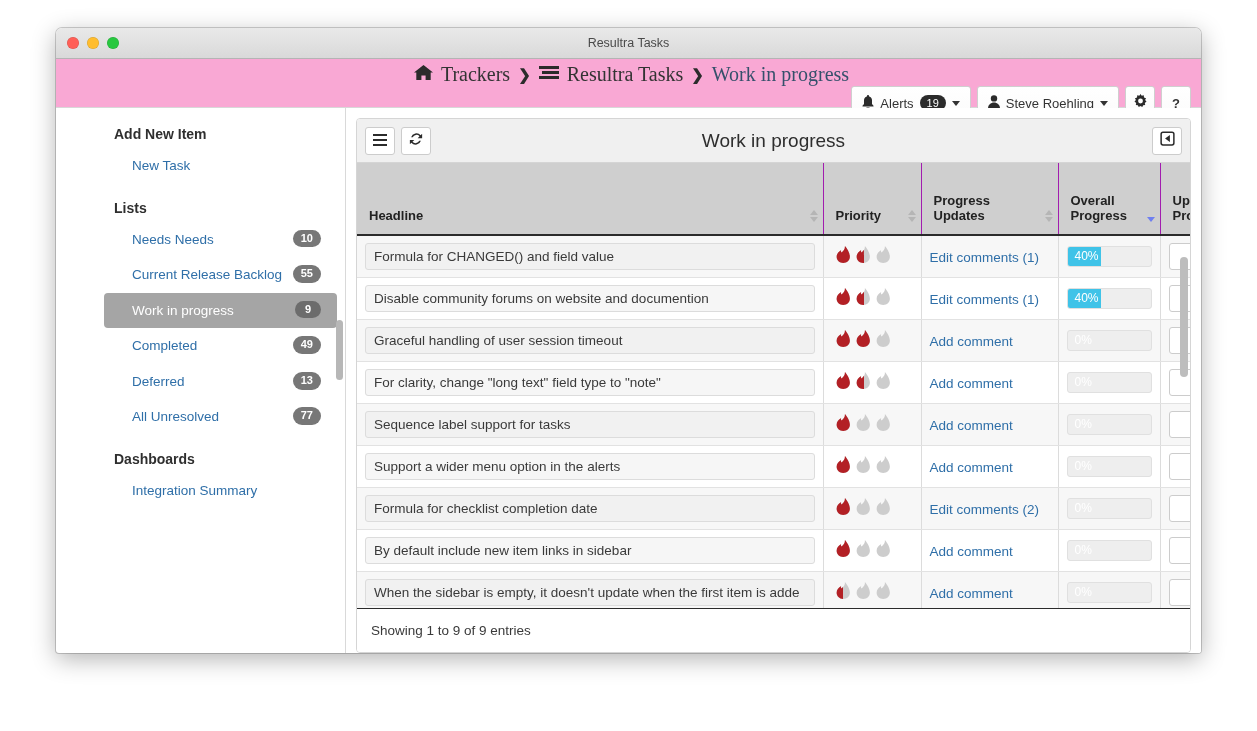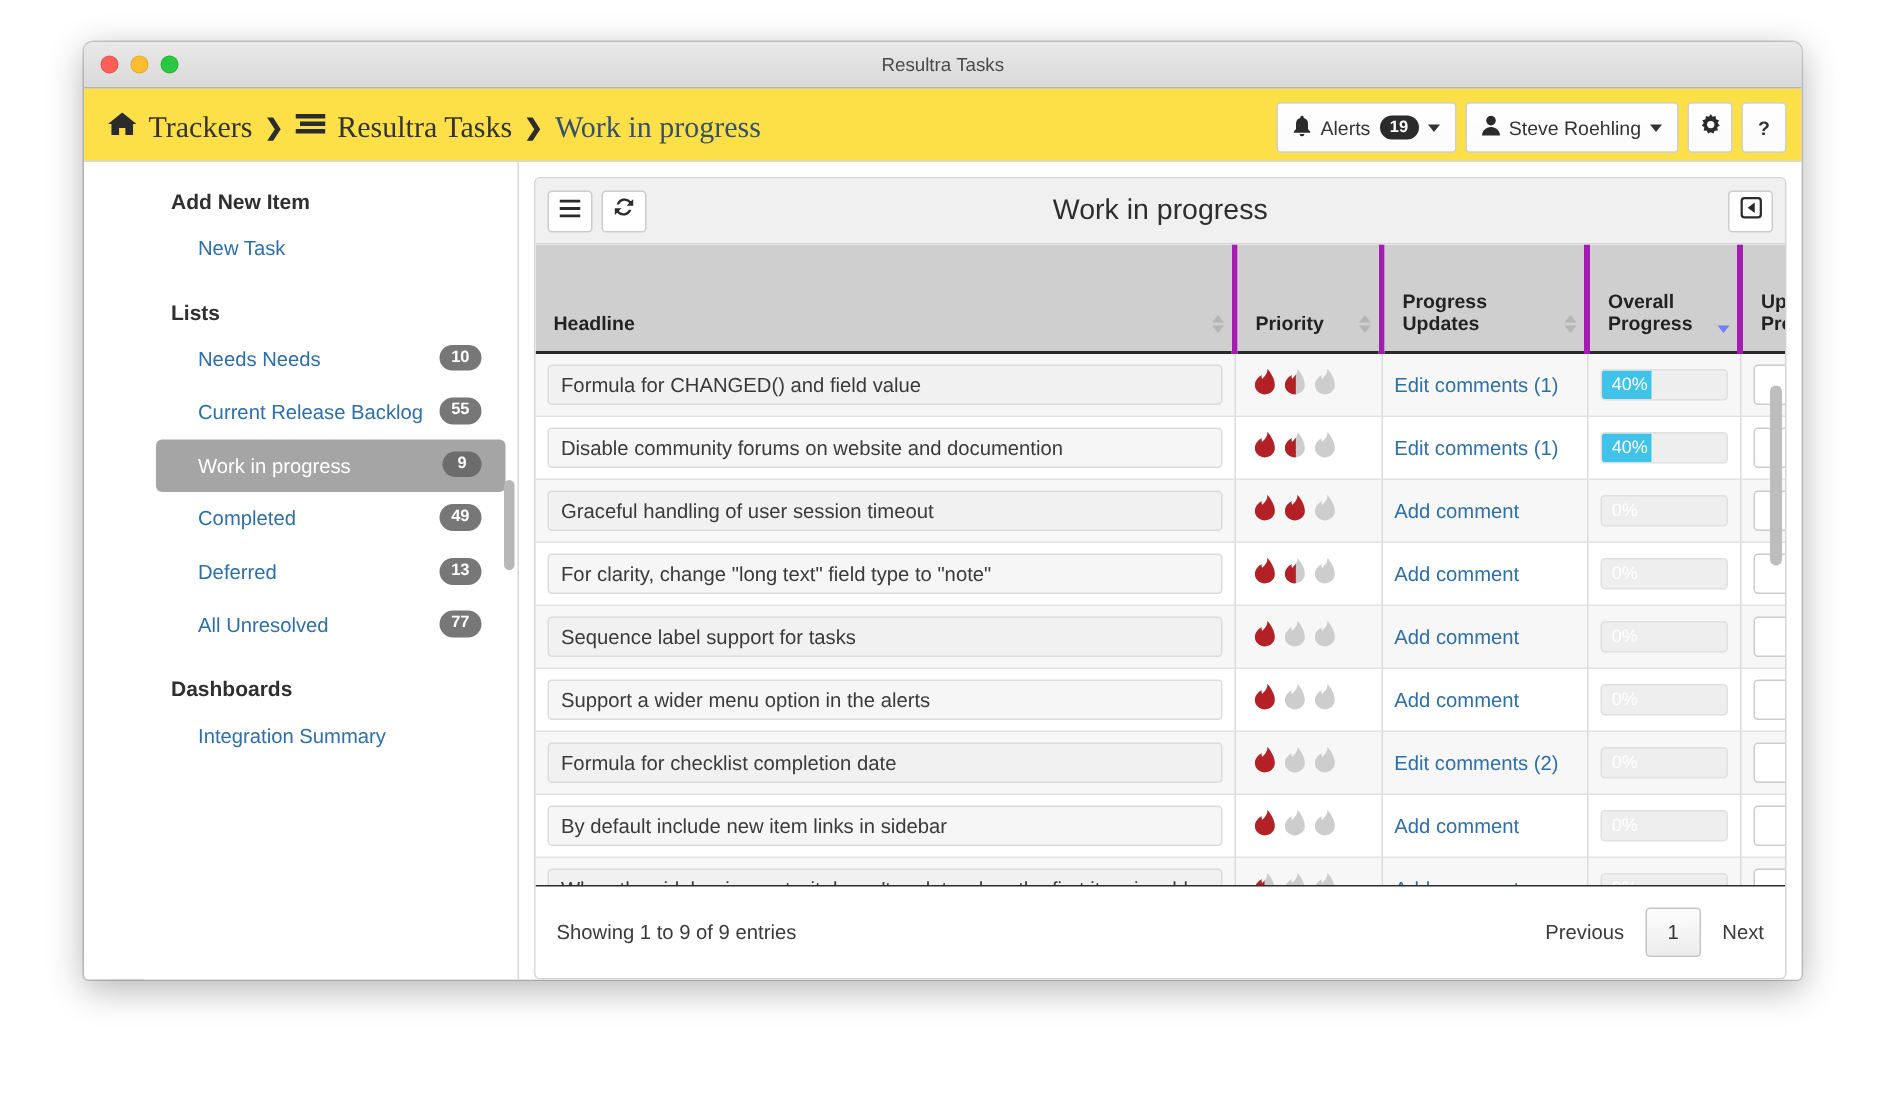--- a/index.html
+++ b/index.html
@@ -34,24 +34,25 @@
   }
   .traffic { position: absolute; left: 11px; top: 9px; display: flex; gap: 8px; }
   .dot { width: 12px; height: 12px; border-radius: 50%; }
   .dot.red    { background: #ff5f57; box-shadow: inset 0 0 0 0.5px rgba(0,0,0,.16); }
   .dot.yellow { background: #ffbd2e; box-shadow: inset 0 0 0 0.5px rgba(0,0,0,.16); }
   .dot.green  { background: #28c840; box-shadow: inset 0 0 0 0.5px rgba(0,0,0,.16); }
 
   
   .appbar {
     height: 49px;
-    background: #fde047;
+    background: #f9a8d4;
     border-bottom: 1px solid #d8d8d8;
     display: flex; align-items: center;
     padding: 4px 10px 0 16px;
+    flex-direction: column;
   }
   .breadcrumb {
     display: flex; align-items: center; gap: 8px;
     font-family: "Liberation Serif", serif;
     font-size: 20px; color: #333;
     white-space: nowrap;
   }
   .breadcrumb .crumb-link { color: #333; }
   .breadcrumb .crumb-current { color: #35506b; }
   .breadcrumb .sep { color: #2c2c2c; font-size: 15px; font-weight: bold;
@@ -66,21 +67,21 @@
     height: 34px;
     display: inline-flex; align-items: center; gap: 6px;
     padding: 0 10px;
     font-size: 13px; color: #333;
     cursor: pointer;
   }
   .btn.sq { width: 30px; padding: 0; justify-content: center; }
   .badge-dark {
     background: #2b2b2b; color: #fff;
     border-radius: 9px;
-    font-size: 11px; font-weight: bold;
+    font-size: 11px; font-weight: normal;
     padding: 2px 7px; line-height: 1.15;
   }
   .caret {
     width: 0; height: 0;
     border-left: 4px solid transparent;
     border-right: 4px solid transparent;
     border-top: 5px solid #333;
   }
 
   
@@ -161,21 +162,21 @@
     display: inline-flex; align-items: center; justify-content: center;
     cursor: pointer;
   }
 
   
   .tablewrap { flex: 1 1 auto; overflow: hidden; position: relative; }
   table { width: 100%; border-collapse: collapse; table-layout: fixed; }
   thead th {
     background: #cfcfcf;
     border-bottom: 2px solid #2b2b2b;
-    border-right: 4px solid #a21caf;
+    border-right: 1px solid #a21caf;
     font-size: 13px; font-weight: bold; color: #222;
     text-align: left;
     vertical-align: bottom;
     padding: 10px 18px 11px 12px;
     height: 72px;
     position: relative;
   }
   thead th:last-child { border-right: none; }
   .sortarrows {
     position: absolute; right: 5px; bottom: 12px;
@@ -913,23 +914,18 @@
                     </div>
                   </td>
                 </tr>
               </tbody>
           </table>
           <div class="main-sb" style="top:94px;height:120px;"></div>
         </div>
 
         <div class="tfoot">
           <div style="padding-left:14px;">Showing 1 to 9 of 9 entries</div>
-          <div class="pager">
-            <span class="pgbtn">Previous</span>
-            <span class="pgnum">1</span>
-            <span class="pgbtn">Next</span>
-          </div>
         </div>
 
       </div>
     </div>
   </div>
 </div>
 
 </body></html>

